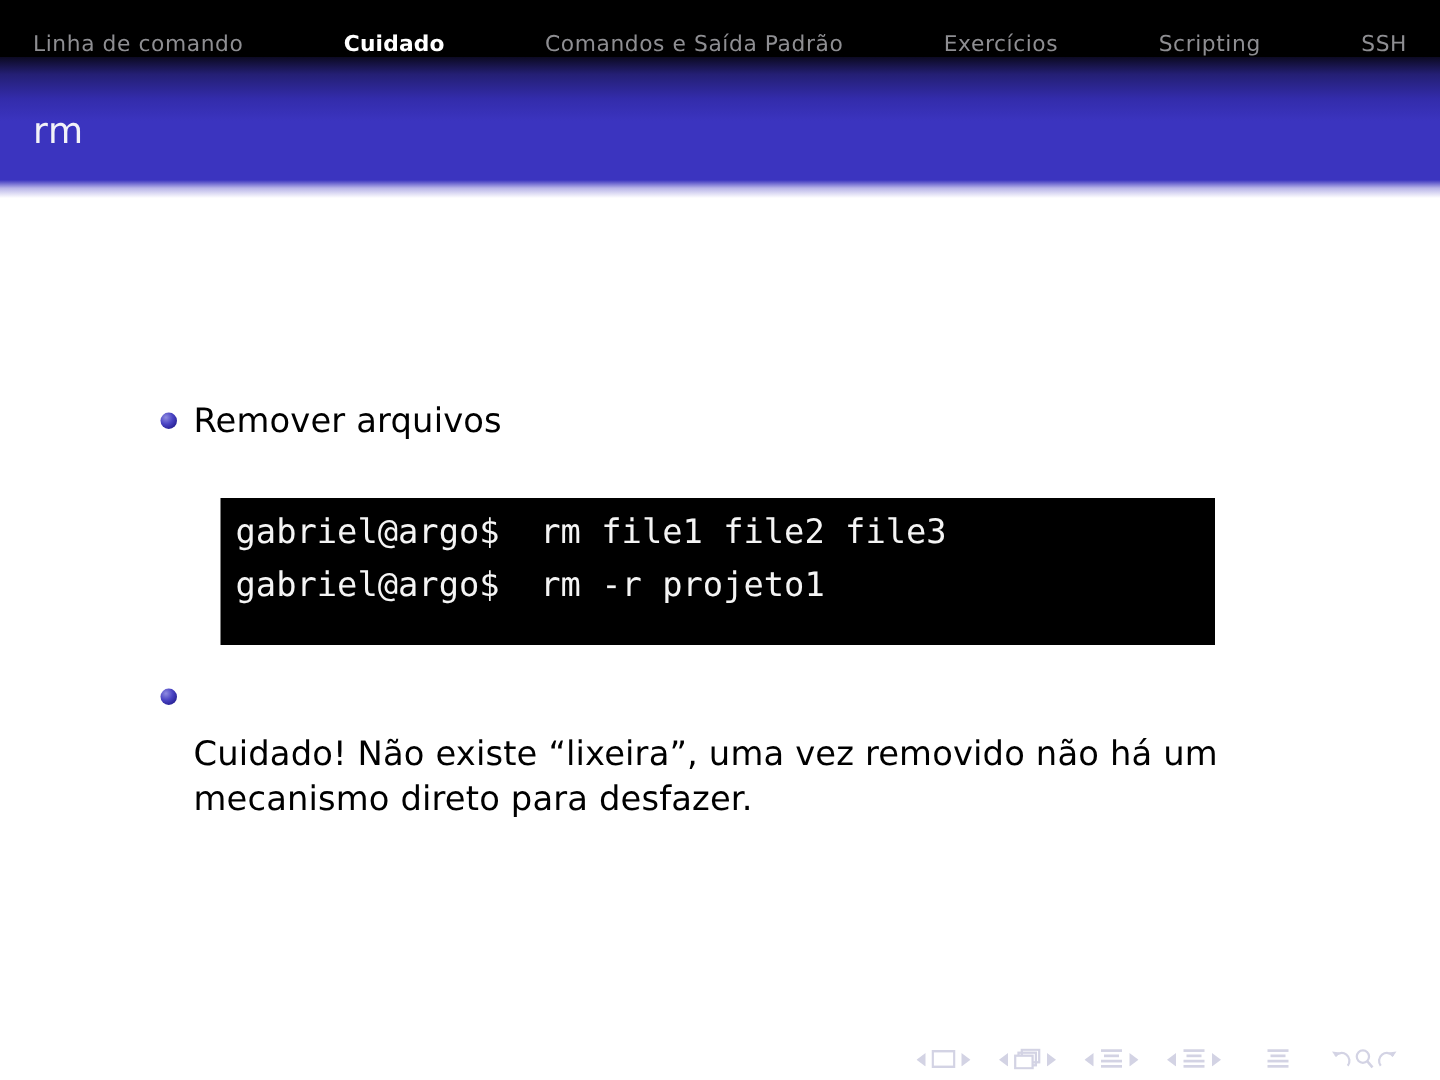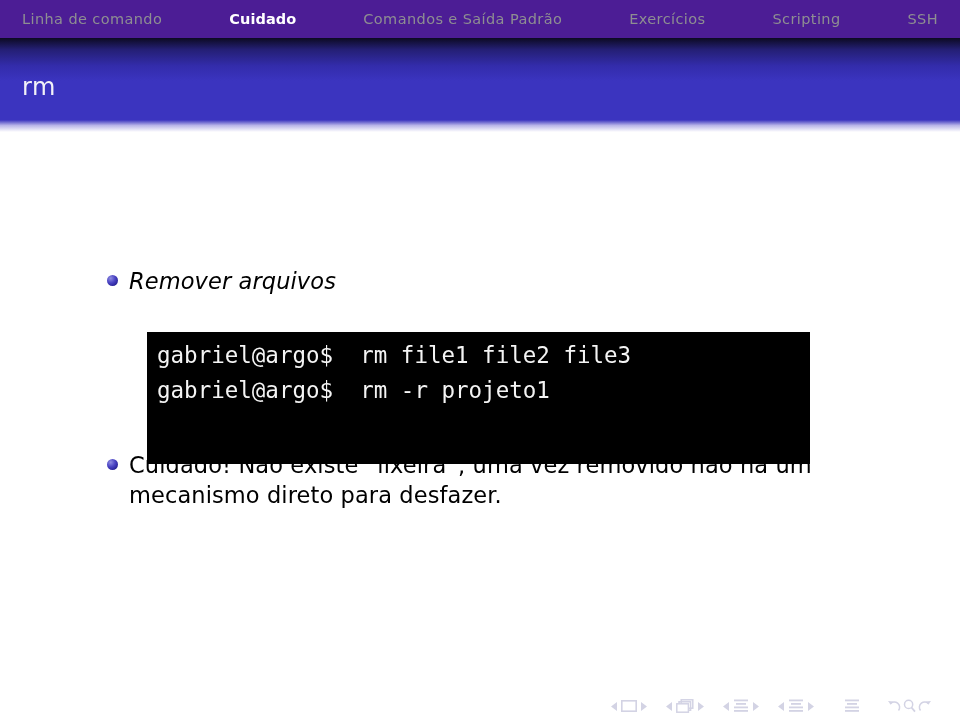--- a/index.html
+++ b/index.html
@@ -15,23 +15,23 @@
     position: relative;
     color: #000000;
   }
 
   
   .navbar {
     position: absolute;
     top: 0; left: 0;
     width: 960px;
     height: 38px;
-    background: #4c1d95;
+    background: #000000;
     display: flex;
-    align-items: center;
+    align-items: flex-end;
     box-sizing: border-box;
   }
   .nav-item {
     font-size: 14.5px;
     letter-spacing: 0.4px;
     color: #8e8e92;
     white-space: nowrap;
     text-align: center;
     padding: 0 4px;
   }
@@ -97,32 +97,32 @@
     background: radial-gradient(circle at 33% 30%, #8f8ce0 0%, #4b45c4 42%, #2a2499 75%, #191466 100%);
   }
   .bullet-text {
     font-size: 22.5px;
     line-height: 30px;
     color: #000000;
     letter-spacing: 0.1px;
   }
 
   
-  #item-remover { left: 107px; top: 134px; font-style: italic; }
+  #item-remover { left: 107px; top: 134px; }
   
   #item-cuidado { left: 107px; top: 318px; width: 760px; }
-  #item-cuidado .bullet-text { width: 740px; }
+  #item-cuidado .bullet-text { width: 740px; margin-top: 38px; }
 
   
   .codeblock {
     position: absolute;
     left: 147px;
     top: 200px;
     width: 663px;
-    height: 132px;
+    height: 98px;
     background: #000000;
     box-sizing: border-box;
     padding: 6px 0 0 10px;
     overflow: hidden;
   }
   .code-line {
     font-family: "DejaVu Sans Mono", "Liberation Mono", monospace;
     font-size: 22.5px;
     line-height: 35px;
     color: #f4f4f4;

